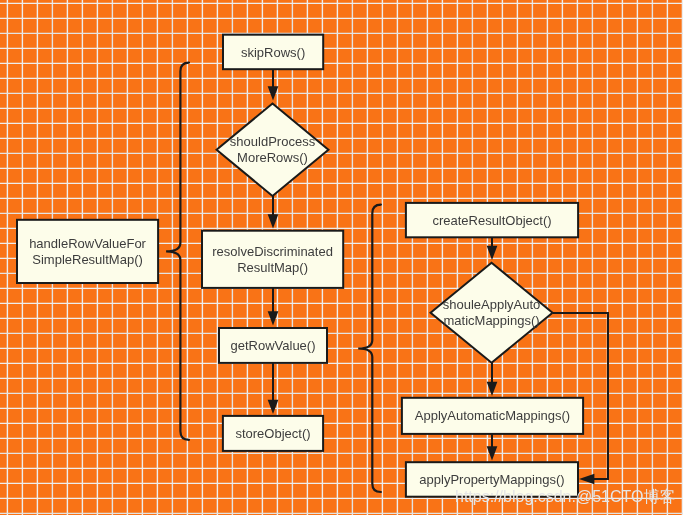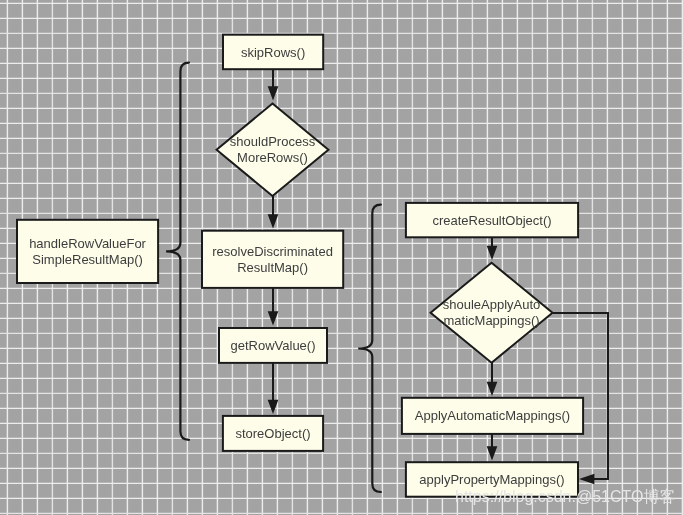--- a/index.html
+++ b/index.html
@@ -1,17 +1,17 @@
 <!DOCTYPE html>
 <html><head>
 <meta charset="utf-8">
 <style>
   html,body{margin:0;padding:0;background:#fff;}
   body{width:683px;height:515px;overflow:hidden;font-family:"Liberation Sans",sans-serif;}
-  #canvas{position:relative;width:683px;height:515px;background:#a3a3a3;}
+  #canvas{position:relative;width:683px;height:515px;background:#f97316;}
   #grid,#diagram{position:absolute;left:0;top:0;width:683px;height:515px;}
   .nodetext{font-family:"Liberation Sans",sans-serif;text-anchor:middle;}
   .wm{font-family:"Liberation Sans",sans-serif;}
 </style>
 </head>
 <body>
 
 <div id="canvas">
   <svg id="grid" viewBox="0 0 683 515" xmlns="http://www.w3.org/2000/svg">
       <line x1="7.4" y1="0" x2="7.4" y2="515" stroke="#ededed" stroke-width="1.4"></line>

